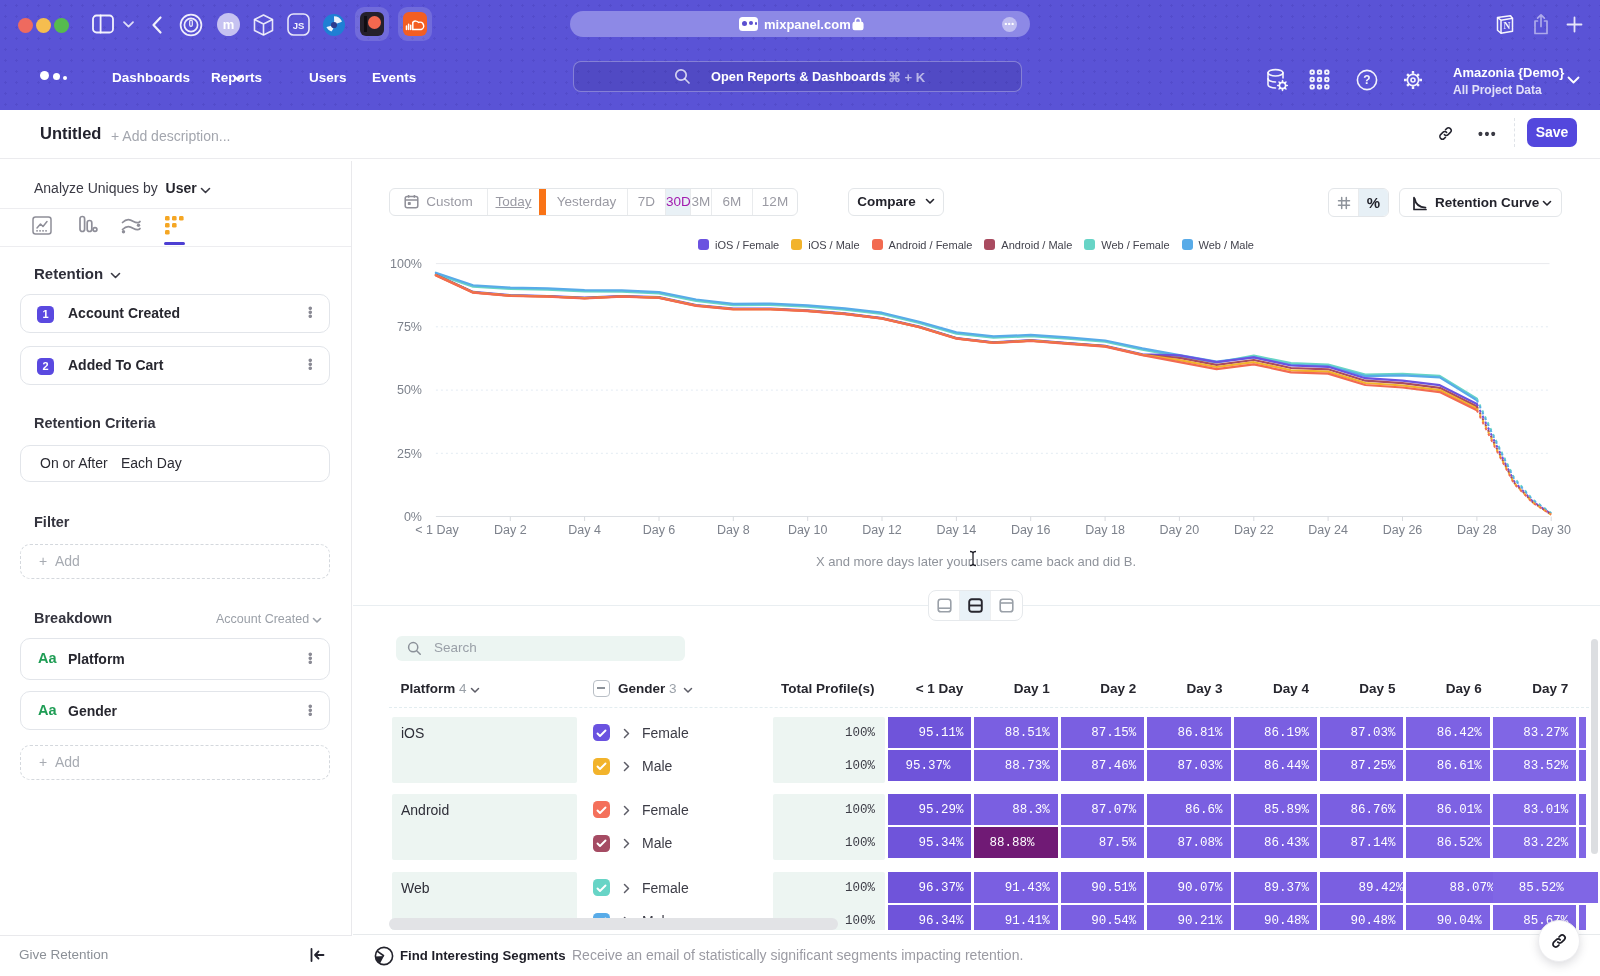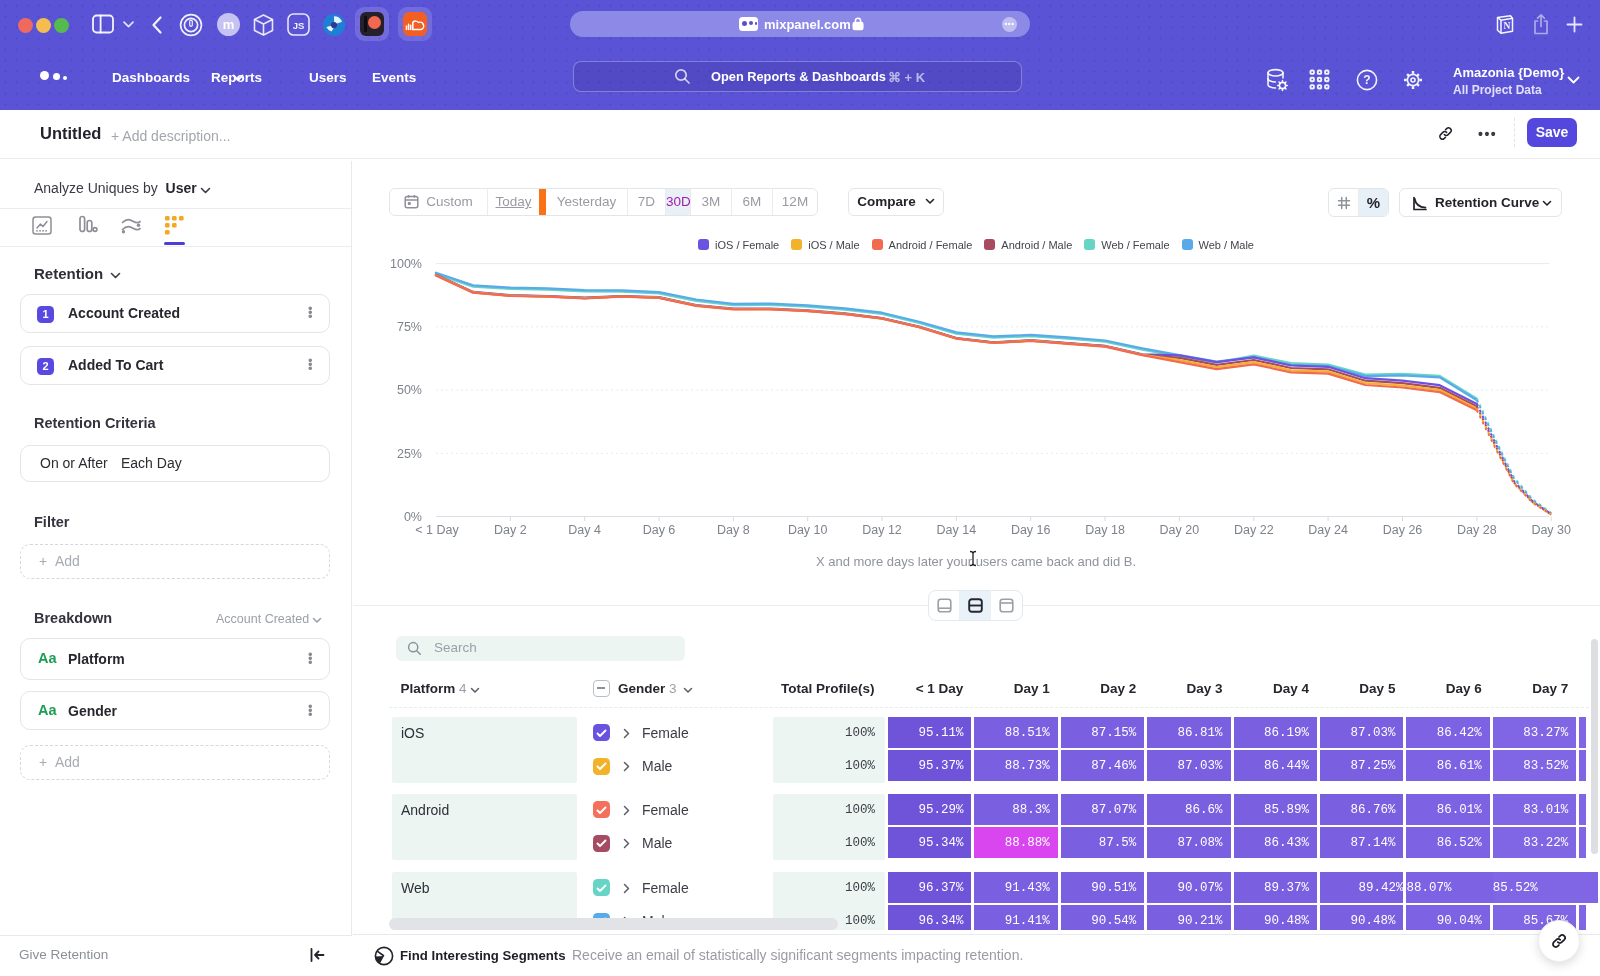--- a/index.html
+++ b/index.html
@@ -259,21 +259,21 @@
   <div class="seg" style="width:98px; line-height:26px; border-right:1px solid #e9ebed;">
     <svg style="vertical-align:-2.5px; margin-right:7px;" width="15" height="15" viewBox="0 0 15 15" fill="none" stroke="#8f8f98" stroke-width="1.5" stroke-linejoin="round">
       <rect x="1.2" y="2.4" width="12.6" height="11.4" rx="2"></rect>
         <path d="M4.6 1 v2.8 M10.4 1 v2.8 M1.2 6 h12.6"></path>
       <rect x="3.8" y="8" width="3" height="3" rx="0.8" fill="#8f8f98" stroke="none"></rect>
     </svg>Custom</div>
   <div class="seg" style="width:58px; line-height:26px; border-right:7px solid #f97316;text-decoration:underline;">Today</div>
   <div class="seg" style="width:82px; line-height:26px; border-right:1px solid #e9ebed;">Yesterday</div>
   <div class="seg" style="width:38px; line-height:26px; border-right:1px solid #e9ebed;">7D</div>
   <div class="seg" style="width:25px; line-height:26px; border-right:1px solid #e9ebed; background:#e9f1f6; color:#a21caf; font-weight:400;">30D</div>
-  <div class="seg" style="width:41px; line-height:26px; border-right:1px solid #e9ebed;">3M</div>
+  <div class="seg" style="width:21px; line-height:26px; border-right:1px solid #e9ebed;">3M</div>
   <div class="seg" style="width:41px; line-height:26px; border-right:1px solid #e9ebed;">6M</div>
   <div class="seg" style="width:44px; line-height:26px;">12M</div>
 </div>
 <div class="abs" style="left:848px; top:188px; width:96px; height:28px; border:1px solid #e3e6e9; border-radius:6px; background:#fff; text-align:center; line-height:26px; font-size:13.5px; font-weight:700; color:#23232c;">Compare
   <svg style="vertical-align:1.5px; margin-left:5px;" width="10" height="7" viewBox="0 0 10 7" fill="none" stroke="#23232c" stroke-width="1.6" stroke-linecap="round" stroke-linejoin="round">
       <path d="M1.5 1.5 L5 5 L8.5 1.5"></path>
     </svg>
 </div>
 <div class="abs" style="left:1328px; top:188px; width:61px; height:29px; border:1px solid #e3e6e9; border-radius:6px; background:#fff; display:flex;">
   <div style="width:30px; text-align:center; border-right:1px solid #e9ebed;">
@@ -455,21 +455,21 @@
 <div class="abs" style="left:240.5px; top:87.5px; width:17px; height:17px; border-radius:4.5px; background:#f2b32b;">
       <svg style="position:absolute;left:3px;top:4.5px;" width="11" height="9" viewBox="0 0 11 9" fill="none" stroke="#fff" stroke-width="1.9" stroke-linecap="round" stroke-linejoin="round">
         <path d="M1.5 4.5 L4 7 L9.5 1.5"></path>
       </svg>
     </div>
 <svg class="abs" style="left:271px; top:91.0px;" width="7" height="11" viewBox="0 0 7 11" fill="none" stroke="#5c5c66" stroke-width="1.5" stroke-linecap="round" stroke-linejoin="round">
       <path d="M1.5 1.5 L5.5 5.5 L1.5 9.5"></path>
     </svg>
 <div class="abs" style="left:290px; top:88.0px; font-size:14px; color:#3c3c46;">Male</div>
 <div class="abs mono" style="left:421px; top:80.0px; width:102px; height:31px; line-height:32px; text-align:right; font-size:12.5px; color:#3c3c46;">100%</div>
-<div class="abs mono" style="left:536.0px; top:80.0px; width:83.4px; height:31px; line-height:32px; background:#6f54da; text-align:right; font-size:12.5px; color:#fff; padding-right:8px;">95.37%</div>
+<div class="abs mono" style="left:536.0px; top:80.0px; width:83.4px; height:31px; line-height:32px; background:#6f54da; text-align:right; font-size:12.5px; color:#fff; padding-right:21px;">95.37%</div>
 <div class="abs mono" style="left:622.4px; top:80.0px; width:83.4px; height:31px; line-height:32px; background:#7a5fe1; text-align:right; font-size:12.5px; color:#fff; padding-right:8px;">88.73%</div>
 <div class="abs mono" style="left:708.8px; top:80.0px; width:83.4px; height:31px; line-height:32px; background:#7a5fe1; text-align:right; font-size:12.5px; color:#fff; padding-right:8px;">87.46%</div>
 <div class="abs mono" style="left:795.2px; top:80.0px; width:83.4px; height:31px; line-height:32px; background:#7a5fe1; text-align:right; font-size:12.5px; color:#fff; padding-right:8px;">87.03%</div>
 <div class="abs mono" style="left:881.6px; top:80.0px; width:83.4px; height:31px; line-height:32px; background:#7a5fe1; text-align:right; font-size:12.5px; color:#fff; padding-right:8px;">86.44%</div>
 <div class="abs mono" style="left:968.0px; top:80.0px; width:83.4px; height:31px; line-height:32px; background:#7a5fe1; text-align:right; font-size:12.5px; color:#fff; padding-right:8px;">87.25%</div>
 <div class="abs mono" style="left:1054.4px; top:80.0px; width:83.4px; height:31px; line-height:32px; background:#7d62e3; text-align:right; font-size:12.5px; color:#fff; padding-right:8px;">86.61%</div>
 <div class="abs mono" style="left:1140.8px; top:80.0px; width:83.4px; height:31px; line-height:32px; background:#8066e5; text-align:right; font-size:12.5px; color:#fff; padding-right:8px;">83.52%</div>
 <div class="abs" style="left:1227.2px; top:80.0px; width:7px; height:31px; background:#8066e5;"></div>
 <div class="abs" style="left:40px; top:123.5px; width:184.5px; height:66.5px; background:#edf5f2; border-radius:2px;"></div>
 <div class="abs" style="left:49px; top:131.5px; font-size:14px; color:#2e2e38;">Android</div>
@@ -497,21 +497,21 @@
       <svg style="position:absolute;left:3px;top:4.5px;" width="11" height="9" viewBox="0 0 11 9" fill="none" stroke="#fff" stroke-width="1.9" stroke-linecap="round" stroke-linejoin="round">
         <path d="M1.5 4.5 L4 7 L9.5 1.5"></path>
       </svg>
     </div>
 <svg class="abs" style="left:271px; top:168.0px;" width="7" height="11" viewBox="0 0 7 11" fill="none" stroke="#5c5c66" stroke-width="1.5" stroke-linecap="round" stroke-linejoin="round">
       <path d="M1.5 1.5 L5.5 5.5 L1.5 9.5"></path>
     </svg>
 <div class="abs" style="left:290px; top:165.0px; font-size:14px; color:#3c3c46;">Male</div>
 <div class="abs mono" style="left:421px; top:157.0px; width:102px; height:31px; line-height:32px; text-align:right; font-size:12.5px; color:#3c3c46;">100%</div>
 <div class="abs mono" style="left:536.0px; top:157.0px; width:83.4px; height:31px; line-height:32px; background:#6f54da; text-align:right; font-size:12.5px; color:#fff; padding-right:8px;">95.34%</div>
-<div class="abs mono" style="left:622.4px; top:157.0px; width:83.4px; height:31px; line-height:32px; background:#d946ef; text-align:right; font-size:12.5px; color:#fff; padding-right:8px;">88.88%</div>
+<div class="abs mono" style="left:622.4px; top:157.0px; width:83.4px; height:31px; line-height:32px; background:#701a75; text-align:center; font-size:12.5px; color:#fff; padding-right:8px;">88.88%</div>
 <div class="abs mono" style="left:708.8px; top:157.0px; width:83.4px; height:31px; line-height:32px; background:#7a5fe1; text-align:right; font-size:12.5px; color:#fff; padding-right:8px;">87.5%</div>
 <div class="abs mono" style="left:795.2px; top:157.0px; width:83.4px; height:31px; line-height:32px; background:#7a5fe1; text-align:right; font-size:12.5px; color:#fff; padding-right:8px;">87.08%</div>
 <div class="abs mono" style="left:881.6px; top:157.0px; width:83.4px; height:31px; line-height:32px; background:#7a5fe1; text-align:right; font-size:12.5px; color:#fff; padding-right:8px;">86.43%</div>
 <div class="abs mono" style="left:968.0px; top:157.0px; width:83.4px; height:31px; line-height:32px; background:#7a5fe1; text-align:right; font-size:12.5px; color:#fff; padding-right:8px;">87.14%</div>
 <div class="abs mono" style="left:1054.4px; top:157.0px; width:83.4px; height:31px; line-height:32px; background:#7d62e3; text-align:right; font-size:12.5px; color:#fff; padding-right:8px;">86.52%</div>
 <div class="abs mono" style="left:1140.8px; top:157.0px; width:83.4px; height:31px; line-height:32px; background:#8066e5; text-align:right; font-size:12.5px; color:#fff; padding-right:8px;">83.22%</div>
 <div class="abs" style="left:1227.2px; top:157.0px; width:7px; height:31px; background:#8066e5;"></div>
 <div class="abs" style="left:40px; top:201.5px; width:184.5px; height:66.5px; background:#edf5f2; border-radius:2px;"></div>
 <div class="abs" style="left:49px; top:209.5px; font-size:14px; color:#2e2e38;">Web</div>
 <div class="abs" style="left:421px; top:201.5px; width:112px; height:66.5px; background:#edf5f2; border-radius:2px;"></div>
@@ -524,22 +524,22 @@
       <path d="M1.5 1.5 L5.5 5.5 L1.5 9.5"></path>
     </svg>
 <div class="abs" style="left:290px; top:209.5px; font-size:14px; color:#3c3c46;">Female</div>
 <div class="abs mono" style="left:421px; top:201.5px; width:102px; height:31px; line-height:32px; text-align:right; font-size:12.5px; color:#3c3c46;">100%</div>
 <div class="abs mono" style="left:536.0px; top:201.5px; width:83.4px; height:31px; line-height:32px; background:#6f54da; text-align:right; font-size:12.5px; color:#fff; padding-right:8px;">96.37%</div>
 <div class="abs mono" style="left:622.4px; top:201.5px; width:83.4px; height:31px; line-height:32px; background:#7a5fe1; text-align:right; font-size:12.5px; color:#fff; padding-right:8px;">91.43%</div>
 <div class="abs mono" style="left:708.8px; top:201.5px; width:83.4px; height:31px; line-height:32px; background:#7a5fe1; text-align:right; font-size:12.5px; color:#fff; padding-right:8px;">90.51%</div>
 <div class="abs mono" style="left:795.2px; top:201.5px; width:83.4px; height:31px; line-height:32px; background:#7a5fe1; text-align:right; font-size:12.5px; color:#fff; padding-right:8px;">90.07%</div>
 <div class="abs mono" style="left:881.6px; top:201.5px; width:83.4px; height:31px; line-height:32px; background:#7a5fe1; text-align:right; font-size:12.5px; color:#fff; padding-right:8px;">89.37%</div>
 <div class="abs mono" style="left:968.0px; top:201.5px; width:83.4px; height:31px; line-height:32px; background:#7a5fe1; text-align:right; font-size:12.5px; color:#fff; ">89.42%</div>
-<div class="abs mono" style="left:1054.4px; top:201.5px; width:96px; height:31px; line-height:32px; background:#7d62e3; text-align:left; font-size:12.5px; color:#fff; padding-right:8px;">88.07%</div>
-<div class="abs mono" style="left:1140.8px; top:201.5px; width:105px; height:31px; line-height:32px; background:#8066e5; text-align:left; font-size:12.5px; color:#fff; padding-right:8px;">85.52%</div>
+<div class="abs mono" style="left:1054.4px; top:201.5px; width:96px; height:31px; line-height:32px; background:#7d62e3; text-align:right; font-size:12.5px; color:#fff; padding-right:8px;">88.07%</div>
+<div class="abs mono" style="left:1140.8px; top:201.5px; width:105px; height:31px; line-height:32px; background:#8066e5; text-align:center; font-size:12.5px; color:#fff; padding-right:8px;">85.52%</div>
 <div class="abs" style="left:1227.2px; top:201.5px; width:7px; height:31px; background:#8066e5;"></div>
 <div class="abs" style="left:240.5px; top:242.5px; width:17px; height:17px; border-radius:4.5px; background:#58abe8;">
       <svg style="position:absolute;left:3px;top:4.5px;" width="11" height="9" viewBox="0 0 11 9" fill="none" stroke="#fff" stroke-width="1.9" stroke-linecap="round" stroke-linejoin="round">
         <path d="M1.5 4.5 L4 7 L9.5 1.5"></path>
       </svg>
     </div>
 <svg class="abs" style="left:271px; top:246.0px;" width="7" height="11" viewBox="0 0 7 11" fill="none" stroke="#5c5c66" stroke-width="1.5" stroke-linecap="round" stroke-linejoin="round">
       <path d="M1.5 1.5 L5.5 5.5 L1.5 9.5"></path>
     </svg>
 <div class="abs" style="left:290px; top:243.0px; font-size:14px; color:#3c3c46;">Male</div>

